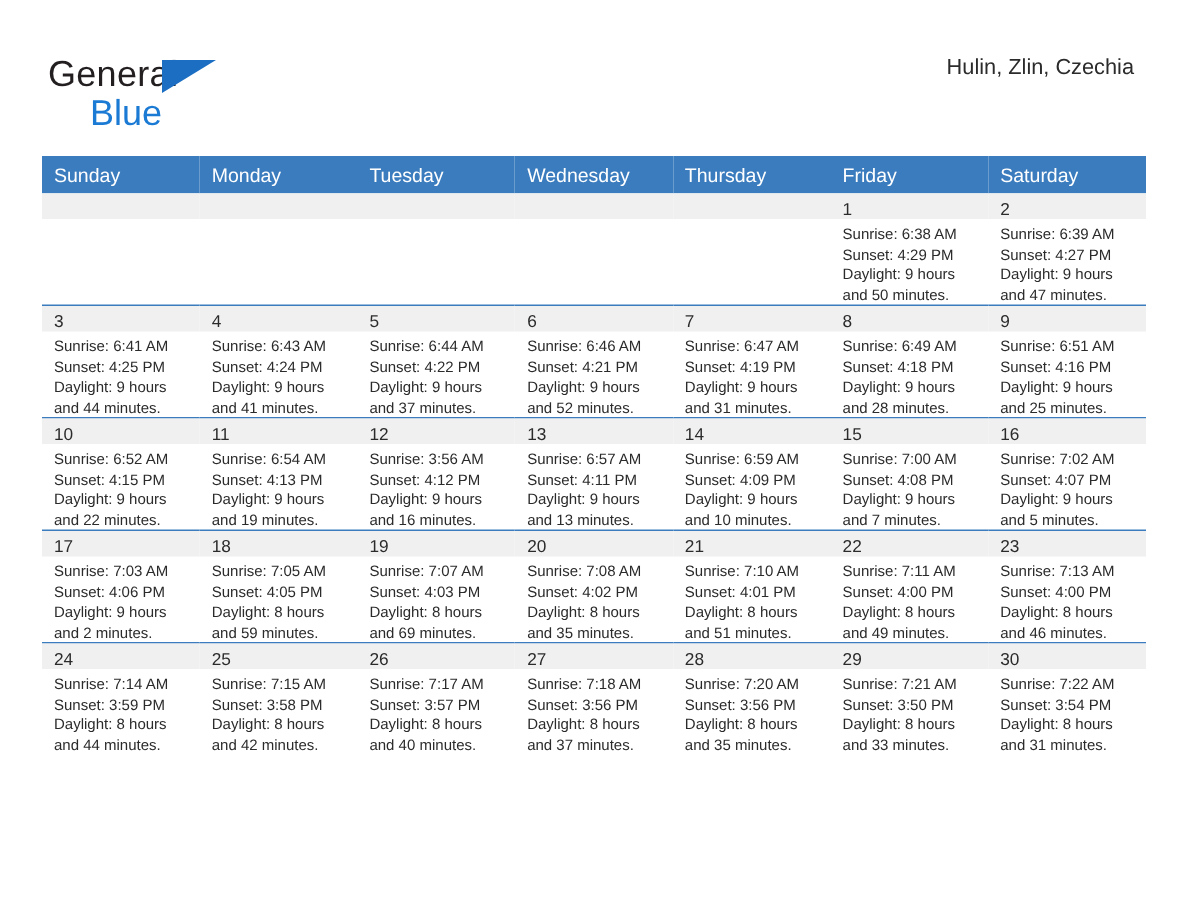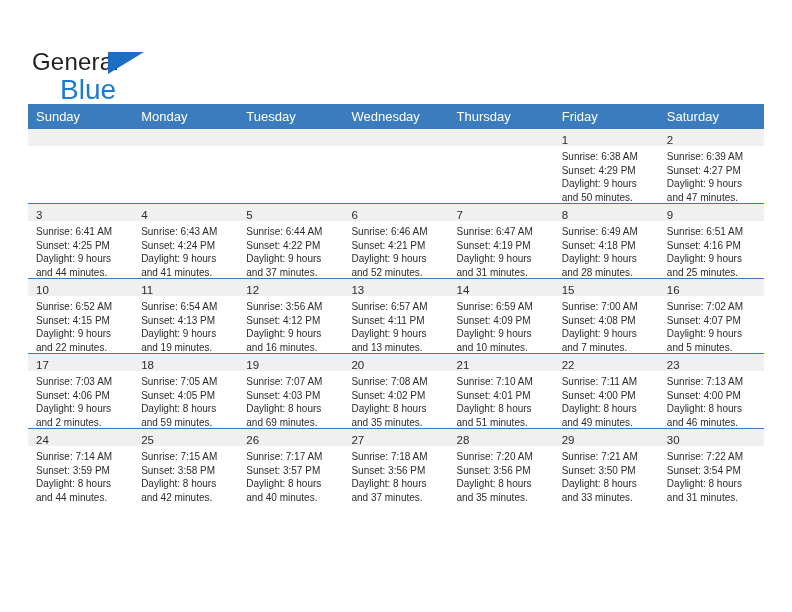--- a/index.html
+++ b/index.html
@@ -21,21 +21,20 @@
     box-sizing: border-box;
   }
 
   
   .header {
     position: absolute;
     left: 0;
     top: 0;
     width: 792px;
     height: 130px;
-    margin-top: 12px;
   }
   .logo {
     position: absolute;
     left: 32px;
     top: 36px;
     width: 180px;
     height: 56px;
   }
   .logo-general {
     position: absolute;
@@ -52,21 +51,21 @@
     top: 4px;
     width: 0;
     height: 0;
     border-left: 36px solid #1b6ec2;
     border-bottom: 22px solid transparent;
   }
   .logo-blue {
     position: absolute;
     left: 28px;
     top: 26px;
-    font-size: 28px;
+    font-size: 24px;
     color: #1b7ad4;
     font-family: "Liberation Sans", sans-serif;
   }
   .title-block {
     position: absolute;
     right: 36px;
     top: 30px;
     text-align: right;
   }
   .cal-title {
@@ -151,20 +150,21 @@
 
   <div class="header">
 
     <div class="logo">
       <span class="logo-general">General</span>
       <span class="logo-triangle"></span>
       <span class="logo-blue">Blue</span>
     </div>
 
     <div class="title-block">
+      <div class="cal-subtitle">Hulin, Zlin, Czechia</div>
     </div>
 
   </div>
 
   <table class="calendar">
     <thead>
       <tr>
         <th>Sunday</th>
         <th>Monday</th>
         <th>Tuesday</th>

